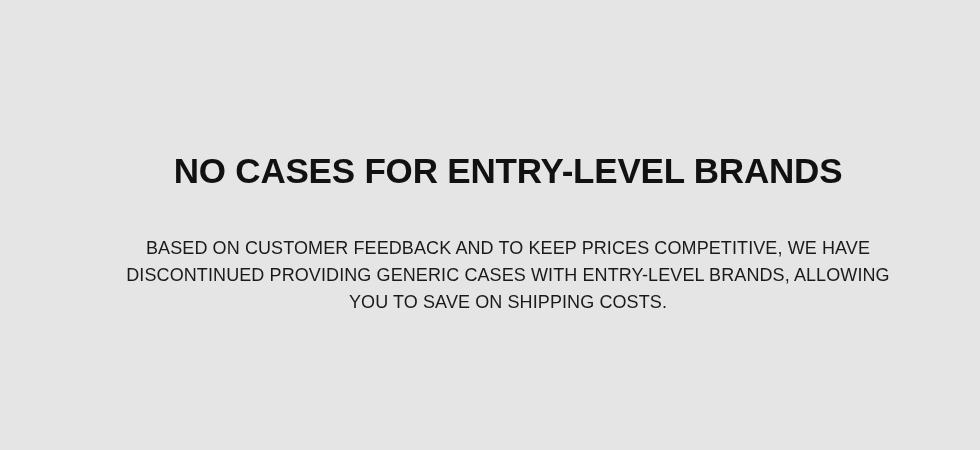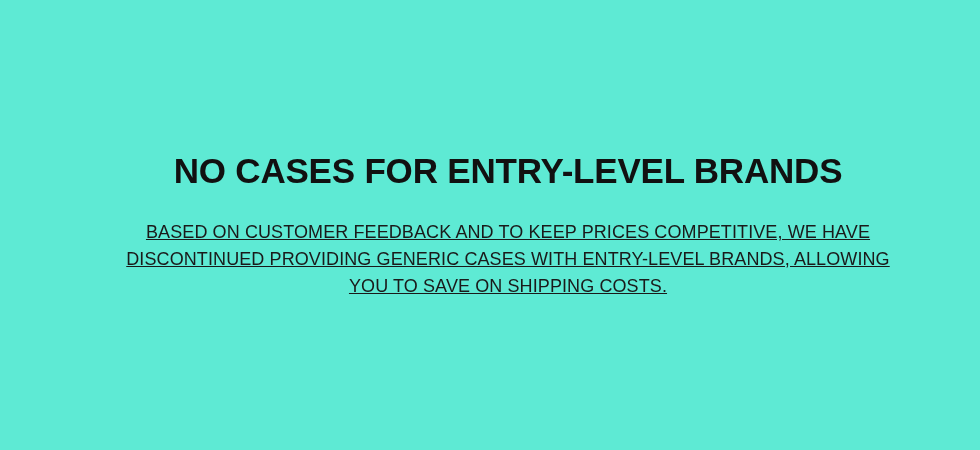--- a/index.html
+++ b/index.html
@@ -17,21 +17,21 @@
   }
 
   .notice-section {
     width: 980px;
     height: 450px;
     box-sizing: border-box;
     display: flex;
     flex-direction: column;
     align-items: center;
     justify-content: flex-start;
-    background: #5eead4;
+    background: #e5e5e5;
     padding-left: 36px;
   }
 
   .notice-inner {
     width: 100%;
     padding: 0 40px;
     box-sizing: border-box;
     text-align: center;
   }
 
@@ -42,31 +42,30 @@
     font-size: 35px;
     font-weight: 800;
     line-height: 38px;
     letter-spacing: -0.2px;
     color: #111111;
     text-transform: uppercase;
     white-space: nowrap;
   }
 
   .notice-body {
-    margin: 0 auto;
+    margin: 16px auto;
     padding-top: 29px;
     max-width: 800px;
     font-family: "Liberation Sans", sans-serif;
     font-size: 18px;
     font-weight: 400;
     line-height: 27px;
     letter-spacing: 0.1px;
     color: #1a1a1a;
     text-transform: uppercase;
-    text-decoration: underline;
   }
 </style>
 </head>
 <body>
 
 <div class="notice-section">
   <div class="notice-inner">
     <h2 class="notice-heading">NO CASES FOR ENTRY-LEVEL BRANDS</h2>
     <p class="notice-body">BASED ON CUSTOMER FEEDBACK AND TO KEEP PRICES COMPETITIVE, WE HAVE DISCONTINUED PROVIDING GENERIC CASES WITH ENTRY-LEVEL BRANDS, ALLOWING YOU TO SAVE ON SHIPPING COSTS.</p>
   </div>

